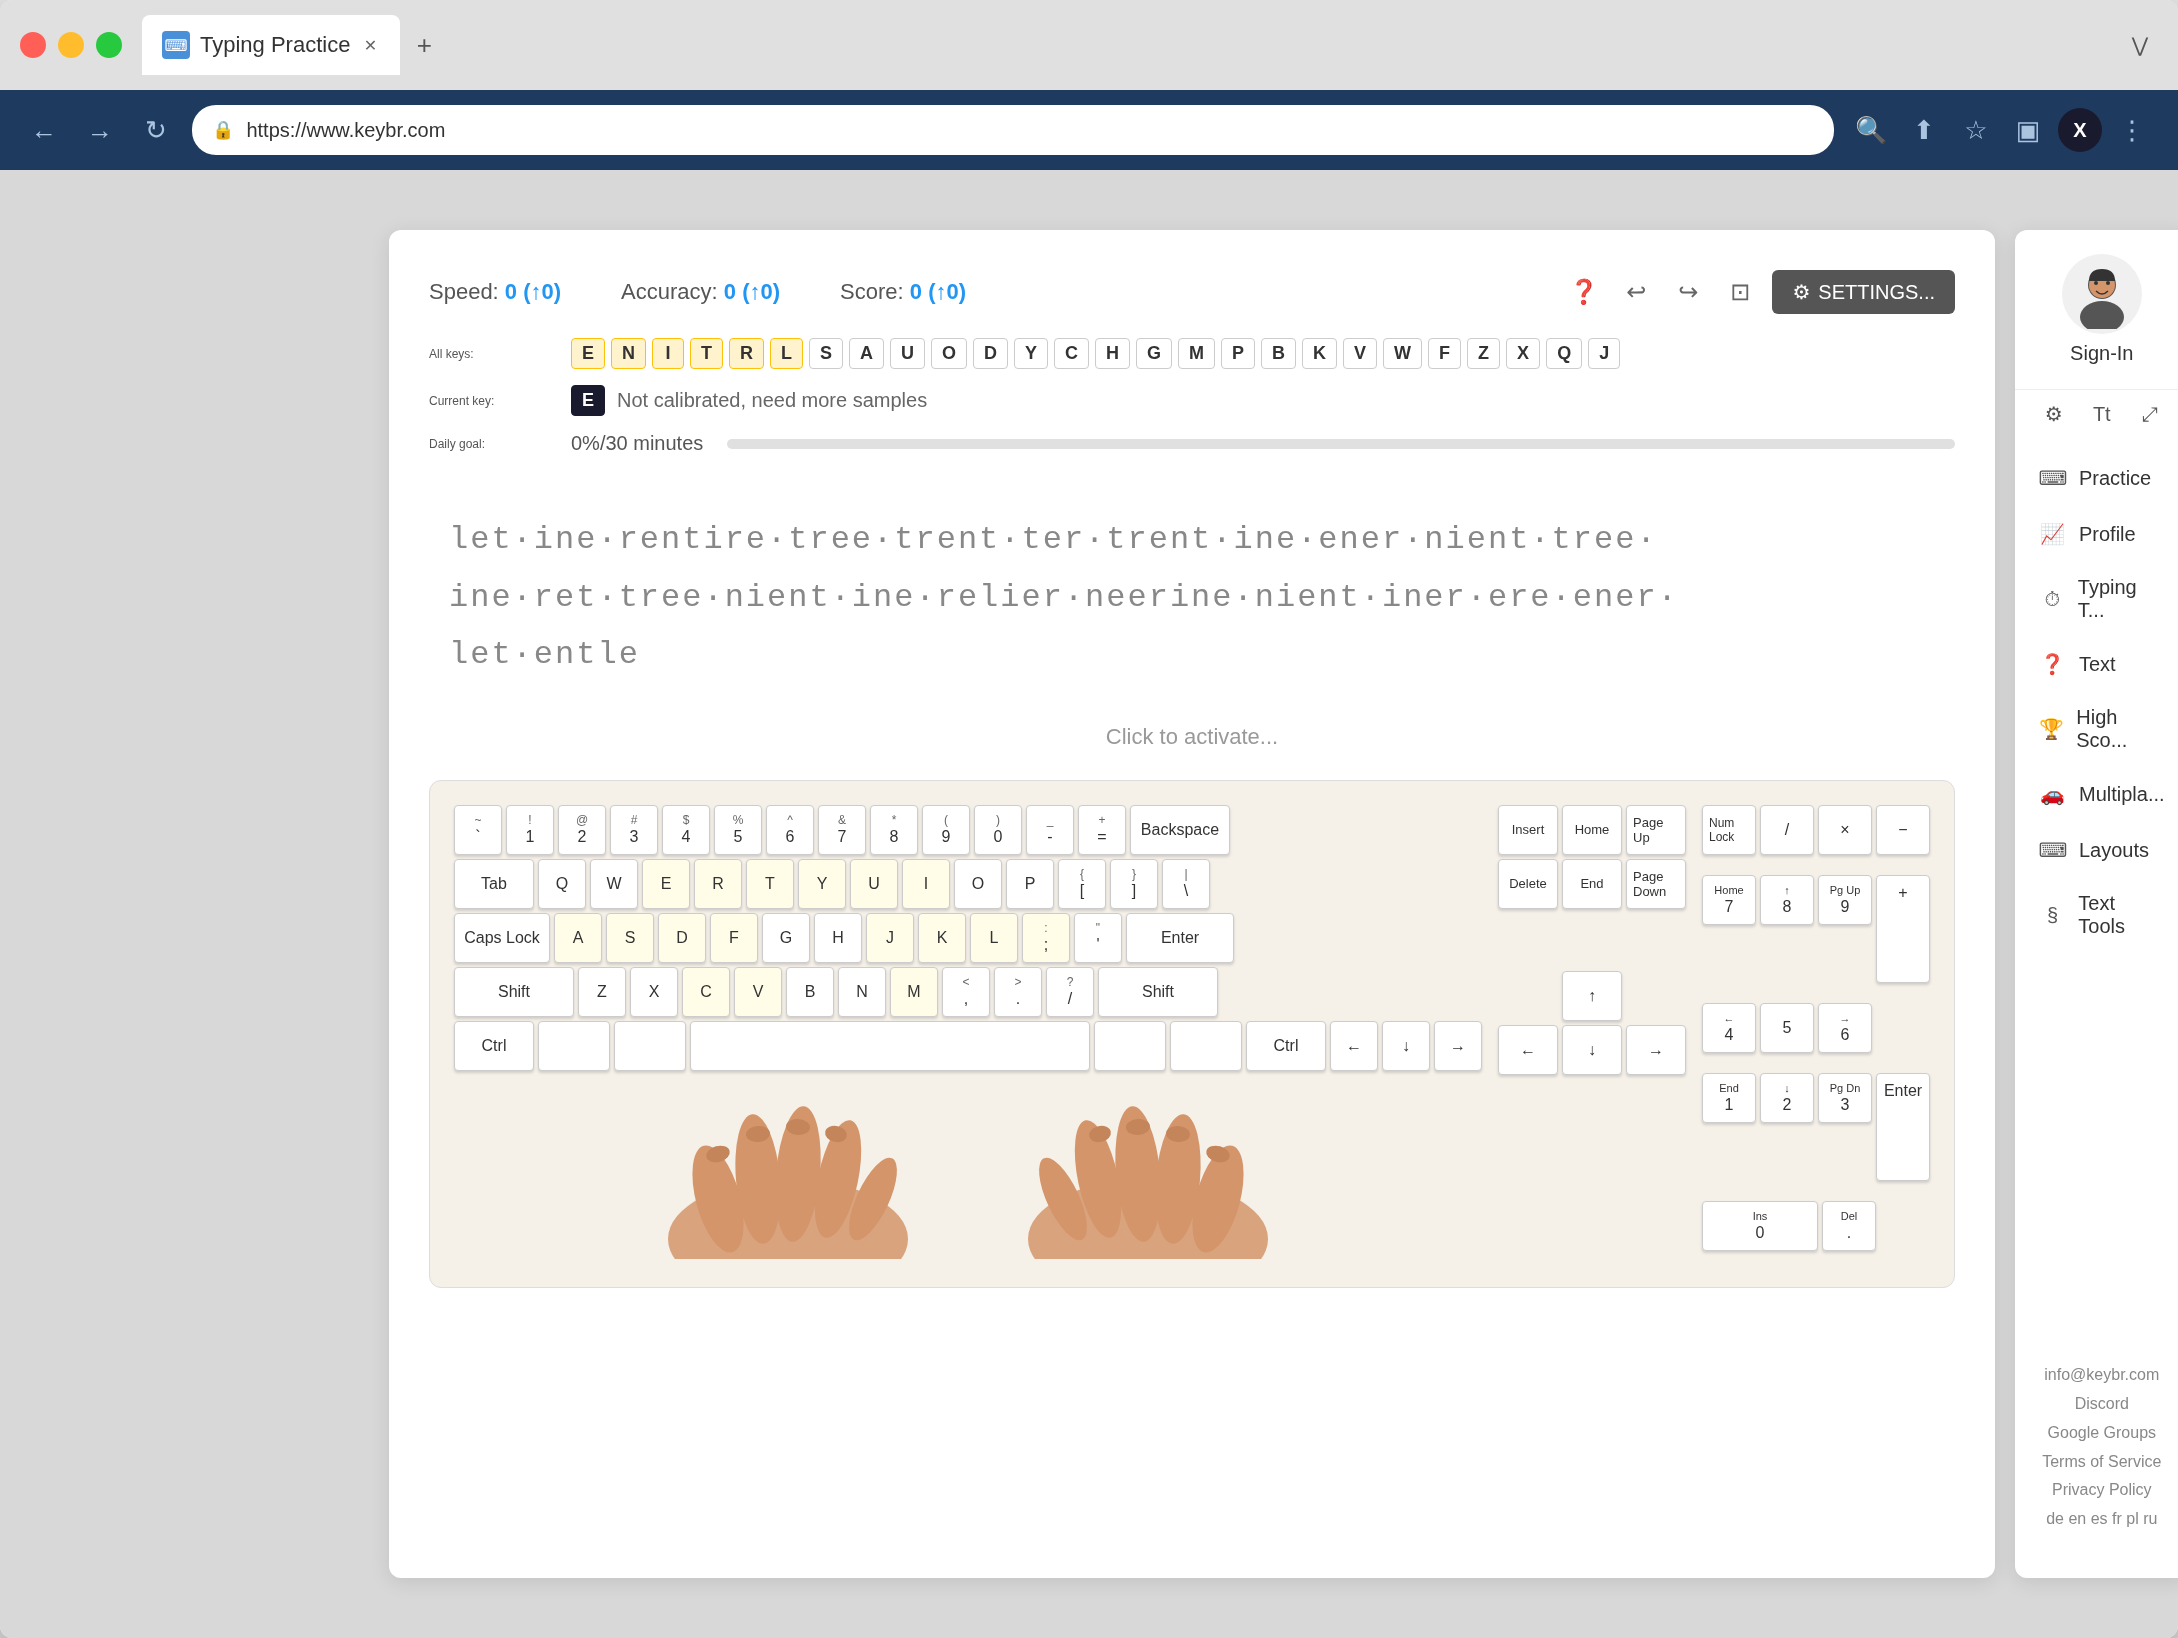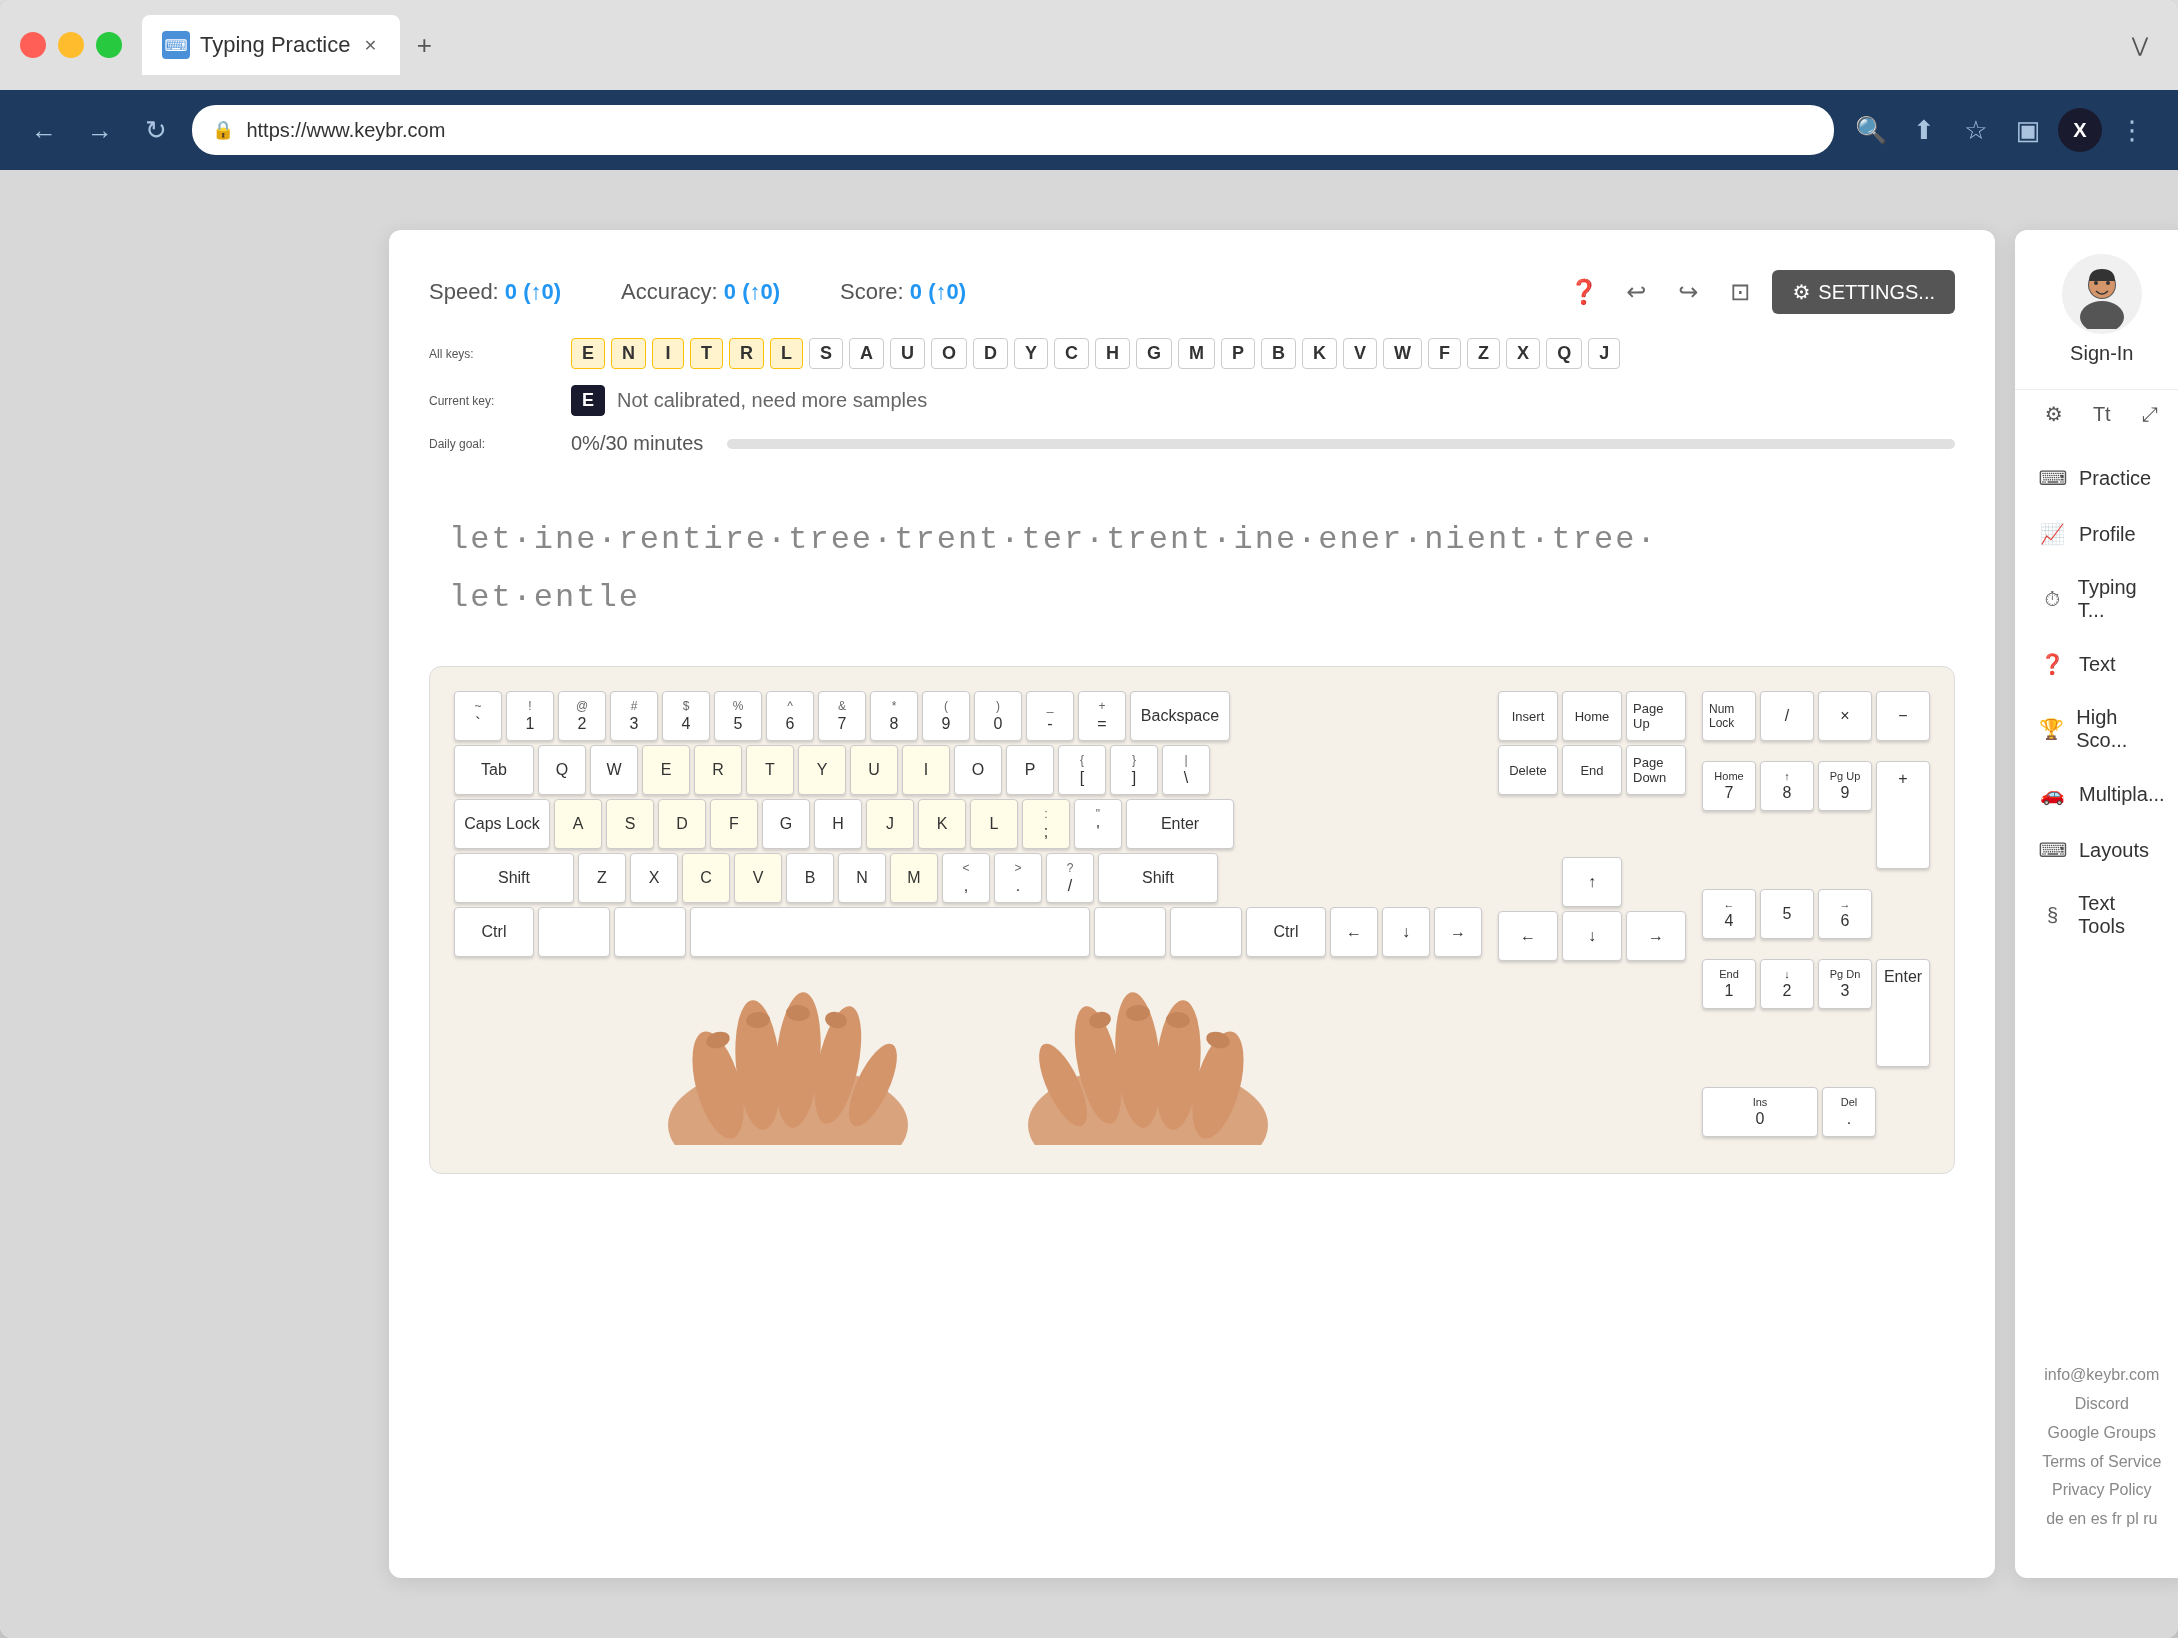--- a/index.html
+++ b/index.html
@@ -644,23 +644,25 @@
         <div class="daily-goal-row">
           <div class="keys-label">Daily goal:</div>
           <span style="font-size:20px;color:#555;margin-right:12px;">0%/30 minutes</span>
           <div class="goal-progress">
             <div class="goal-fill"></div>
           </div>
         </div>
 
         <div class="typing-text">
           <div>let·ine·rentire·tree·trent·ter·trent·ine·ener·nient·tree·</div>
+          <div>ine·ret·tree·nient·ine·relier·neerine·nient·iner·ere·ener·</div>
           <div>let·entle</div>
         </div>
 
+        <div class="click-activate">Click to activate...</div>
 
         <div class="keyboard-container">
           <div style="display:flex; gap:16px; align-items:flex-start;">
 
             <div class="keyboard-main">
 
               <div class="kb-row">
                 <div class="key">
                     <div class="key-dual">
                       <span class="key-top">~</span>

